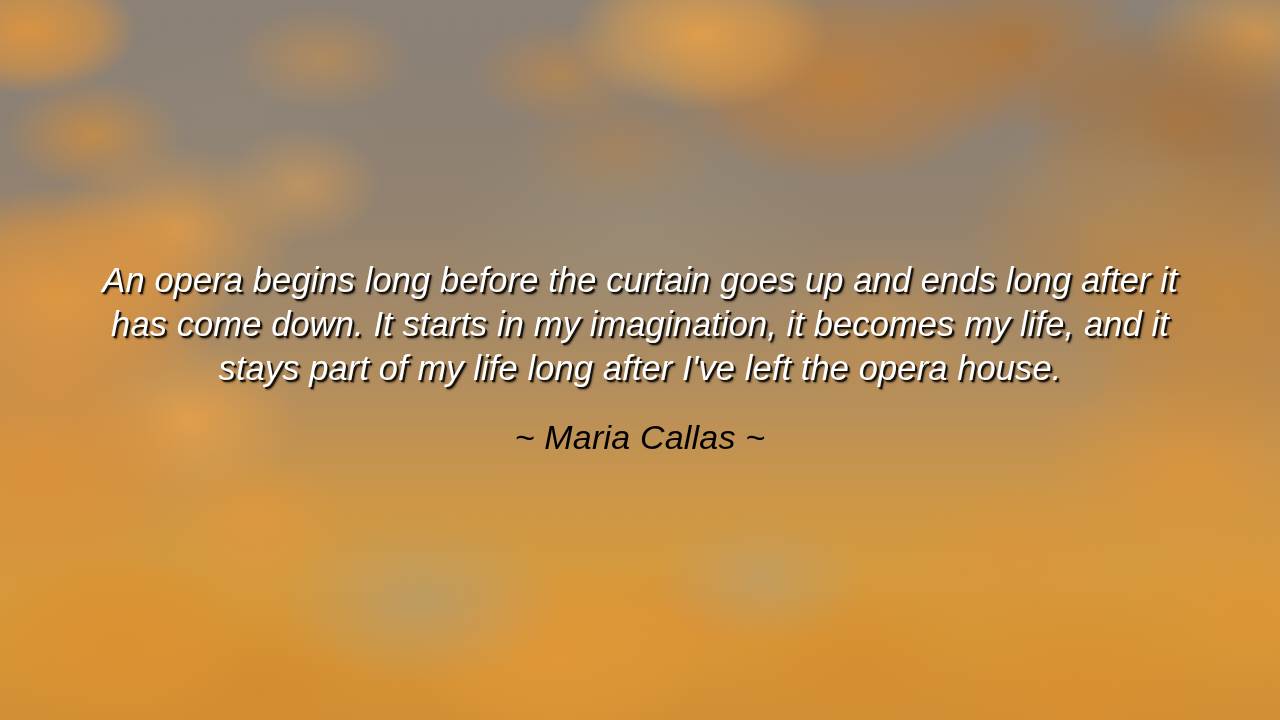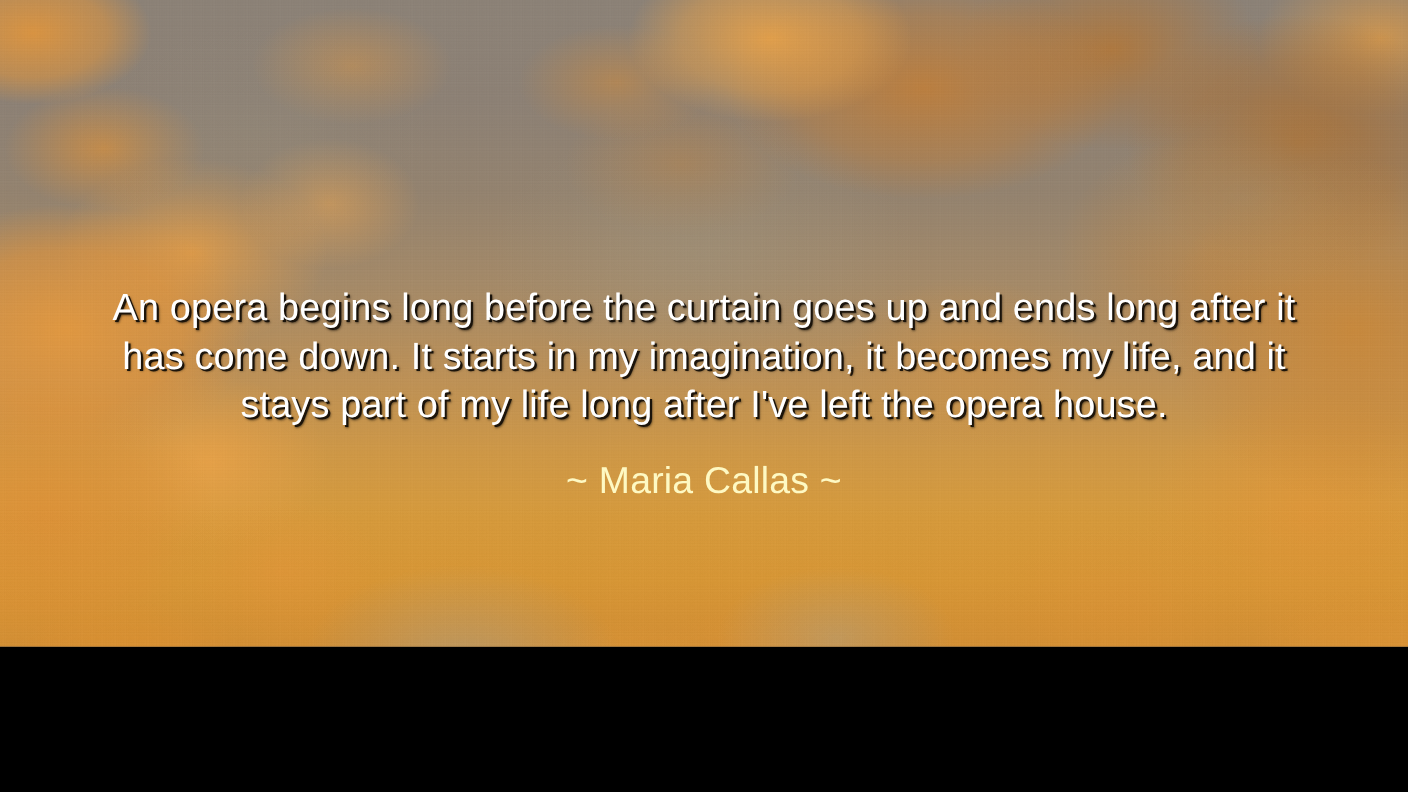--- a/index.html
+++ b/index.html
@@ -5,24 +5,25 @@
 <style>
   html, body {
     margin: 0;
     padding: 0;
     background: #000;
   }
 
   .stage {
     position: relative;
     width: 1280px;
-    height: 588px;
+    height: 720px;
     overflow: hidden;
     font-family: "Liberation Sans", "DejaVu Sans", sans-serif;
     background-color: #8b8175;
+    font-style: italic;
   }
 
   
   .sky-base {
     position: absolute;
     inset: 0;
     background:
       linear-gradient(to bottom,
         #8c8277 0%,
         #8d8175 16%,
@@ -135,21 +136,21 @@
       2.5px 2.5px 2px rgba(20,14,8,0.55);
     white-space: pre-line;
   }
 
   .attribution {
     margin: 0;
     padding-top: 26px;
     font-size: 34px;
     line-height: 42px;
     font-weight: 400;
-    color: #fef9c3;
+    color: #000000;
     letter-spacing: 0.2px;
   }
 </style>
 </head>
 <body>
 
 <div class="stage">
 
   <div class="sky-base"></div>
   <div class="cloud-layer clouds-left"></div>

